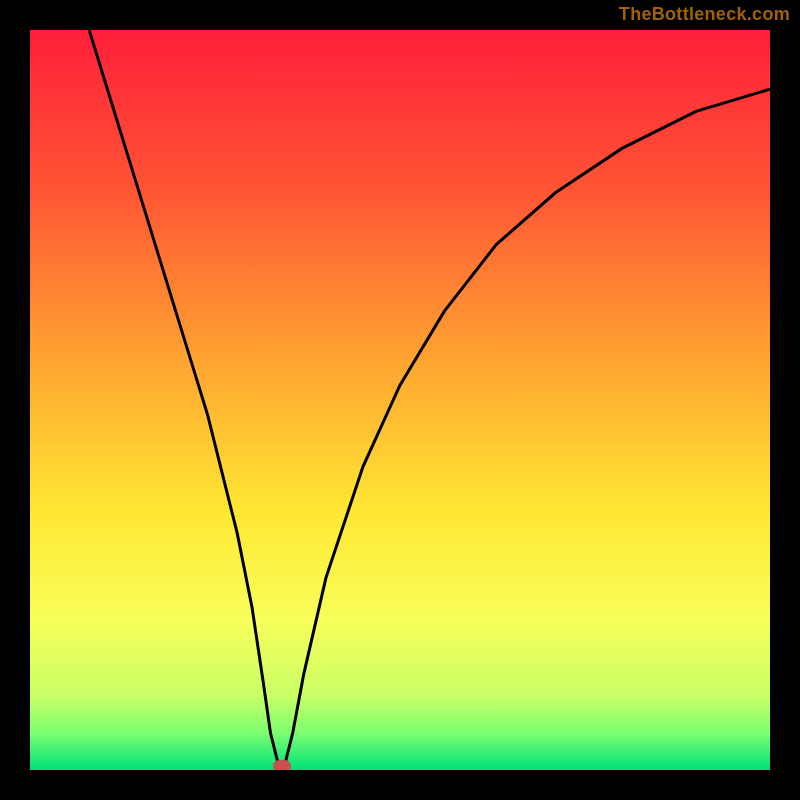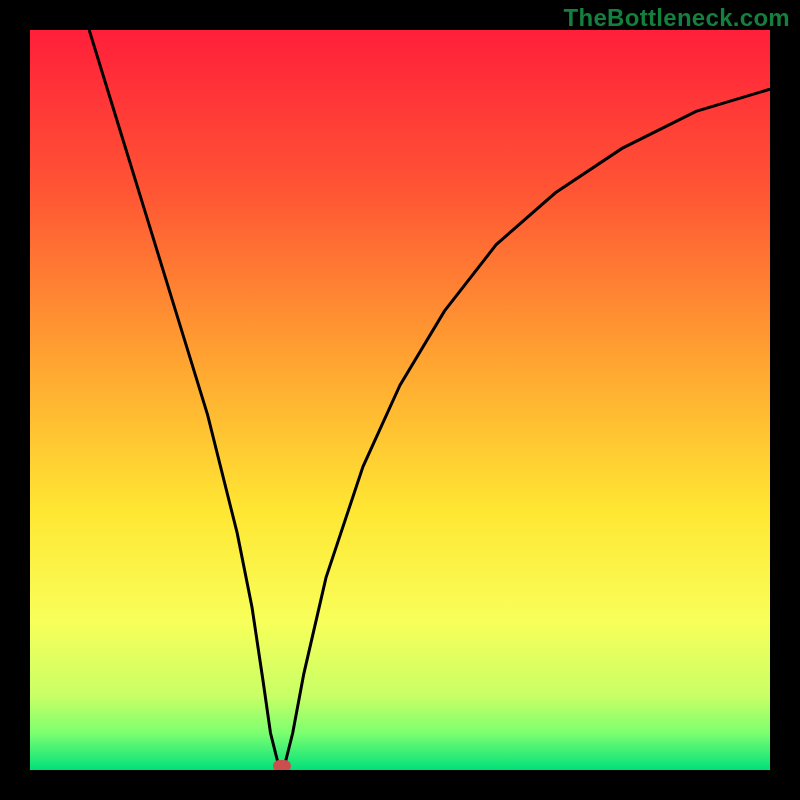--- a/index.html
+++ b/index.html
@@ -16,22 +16,22 @@
     left: 0;
     top: 0;
     width: 800px;
     height: 800px;
     background: #000;
   }
   .watermark {
     position: absolute;
     top: 4px;
     right: 10px;
-    color: #15803d;
-    font-size: 24px;
+    color: #a16207;
+    font-size: 18px;
     font-weight: 600;
     letter-spacing: 0.3px;
     z-index: 5;
   }
   .plot {
     position: absolute;
     left: 30px;
     top: 30px;
     width: 740px;
     height: 740px;

